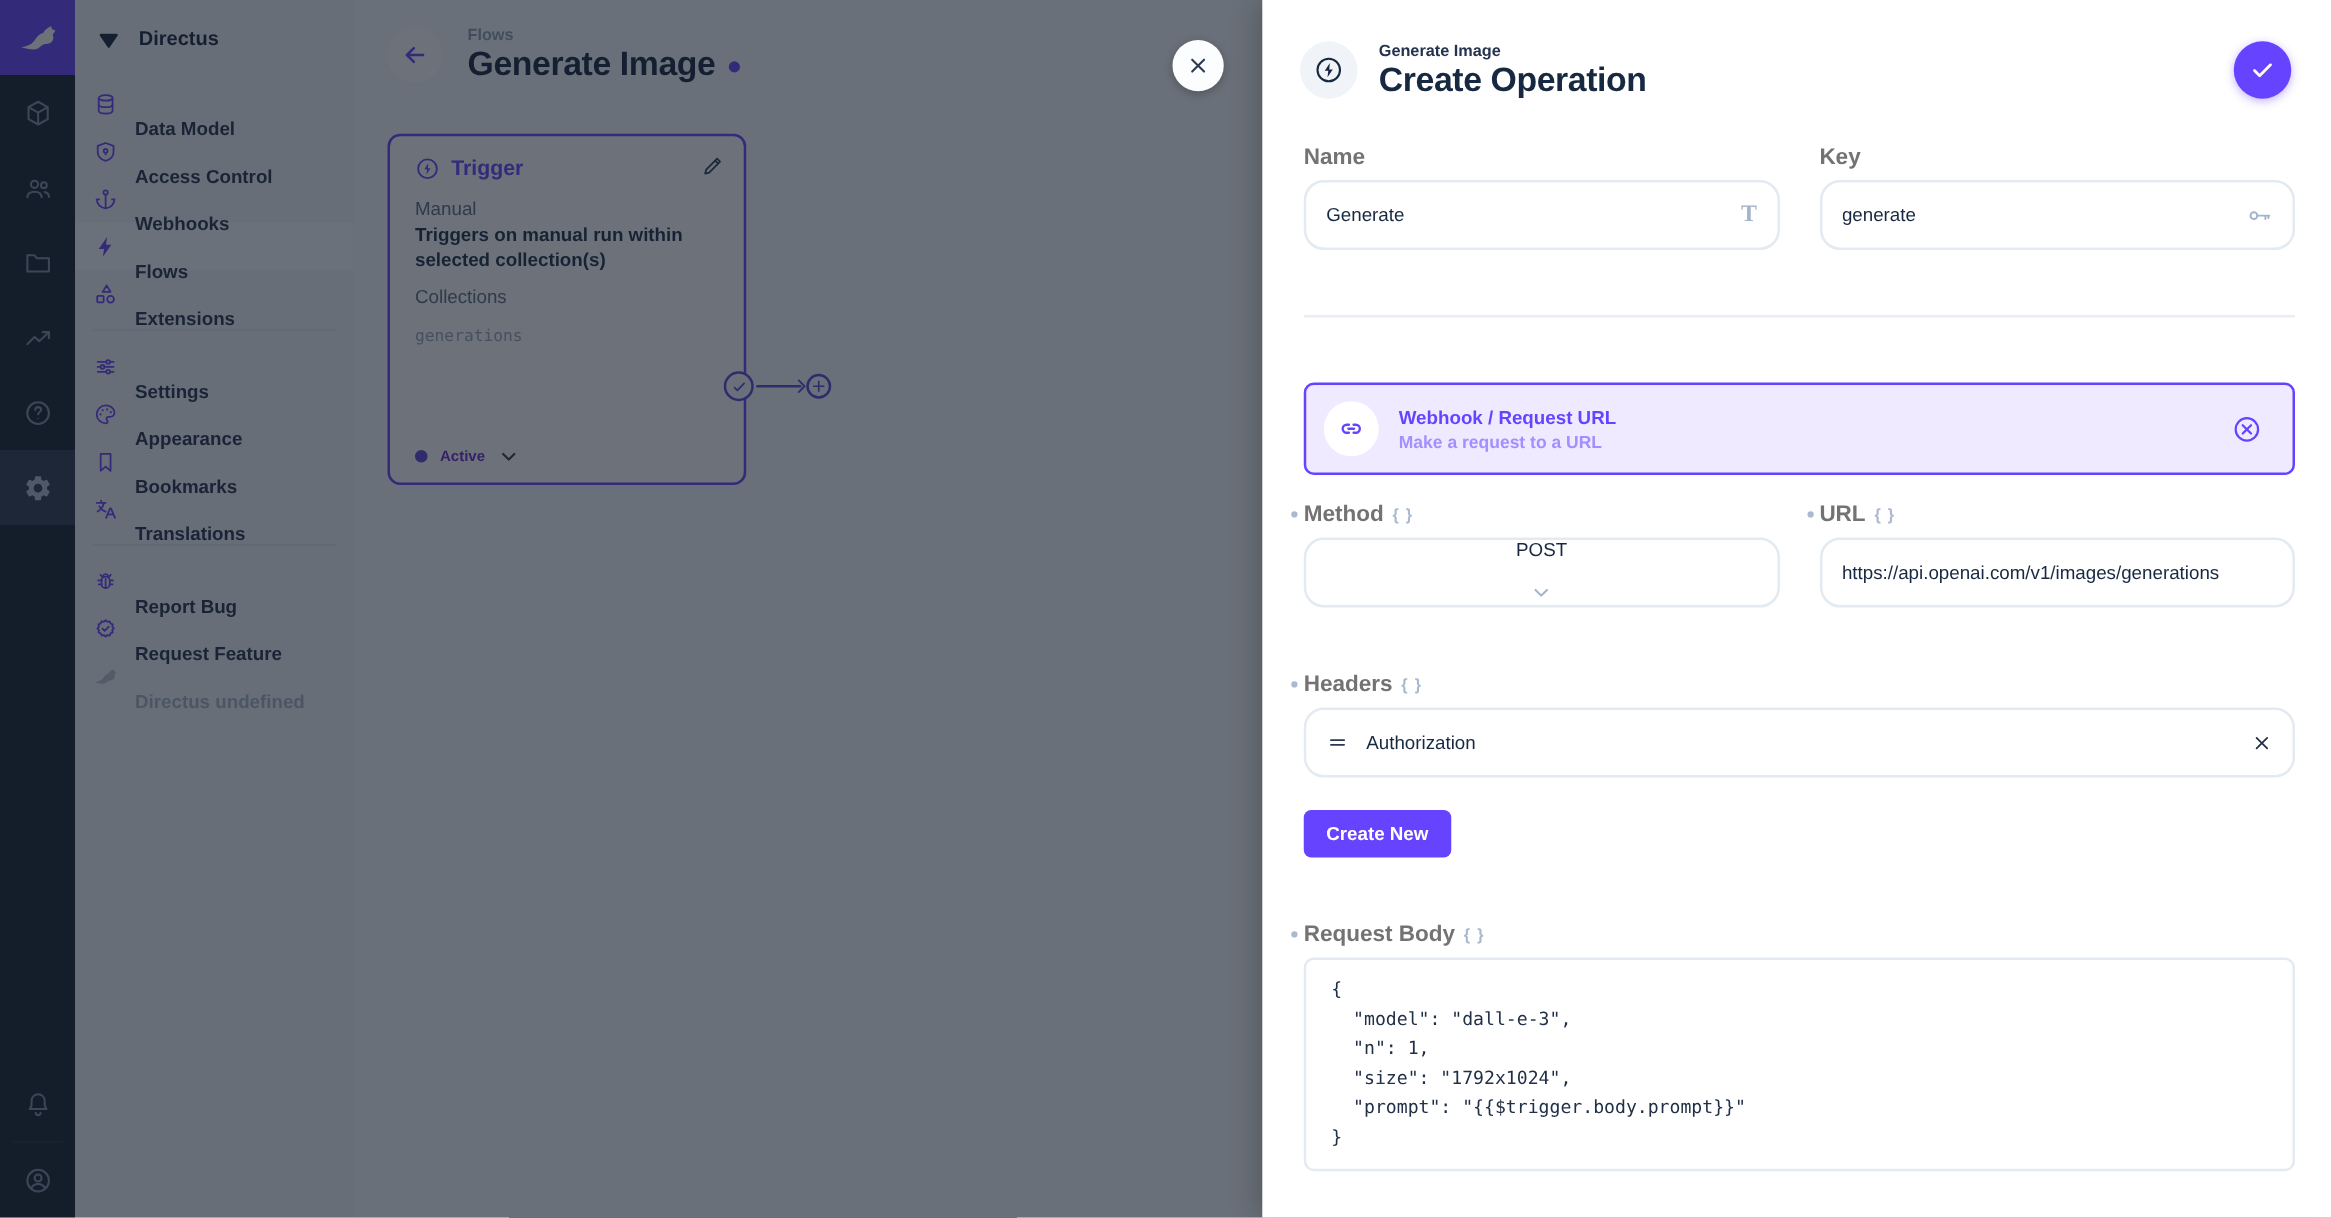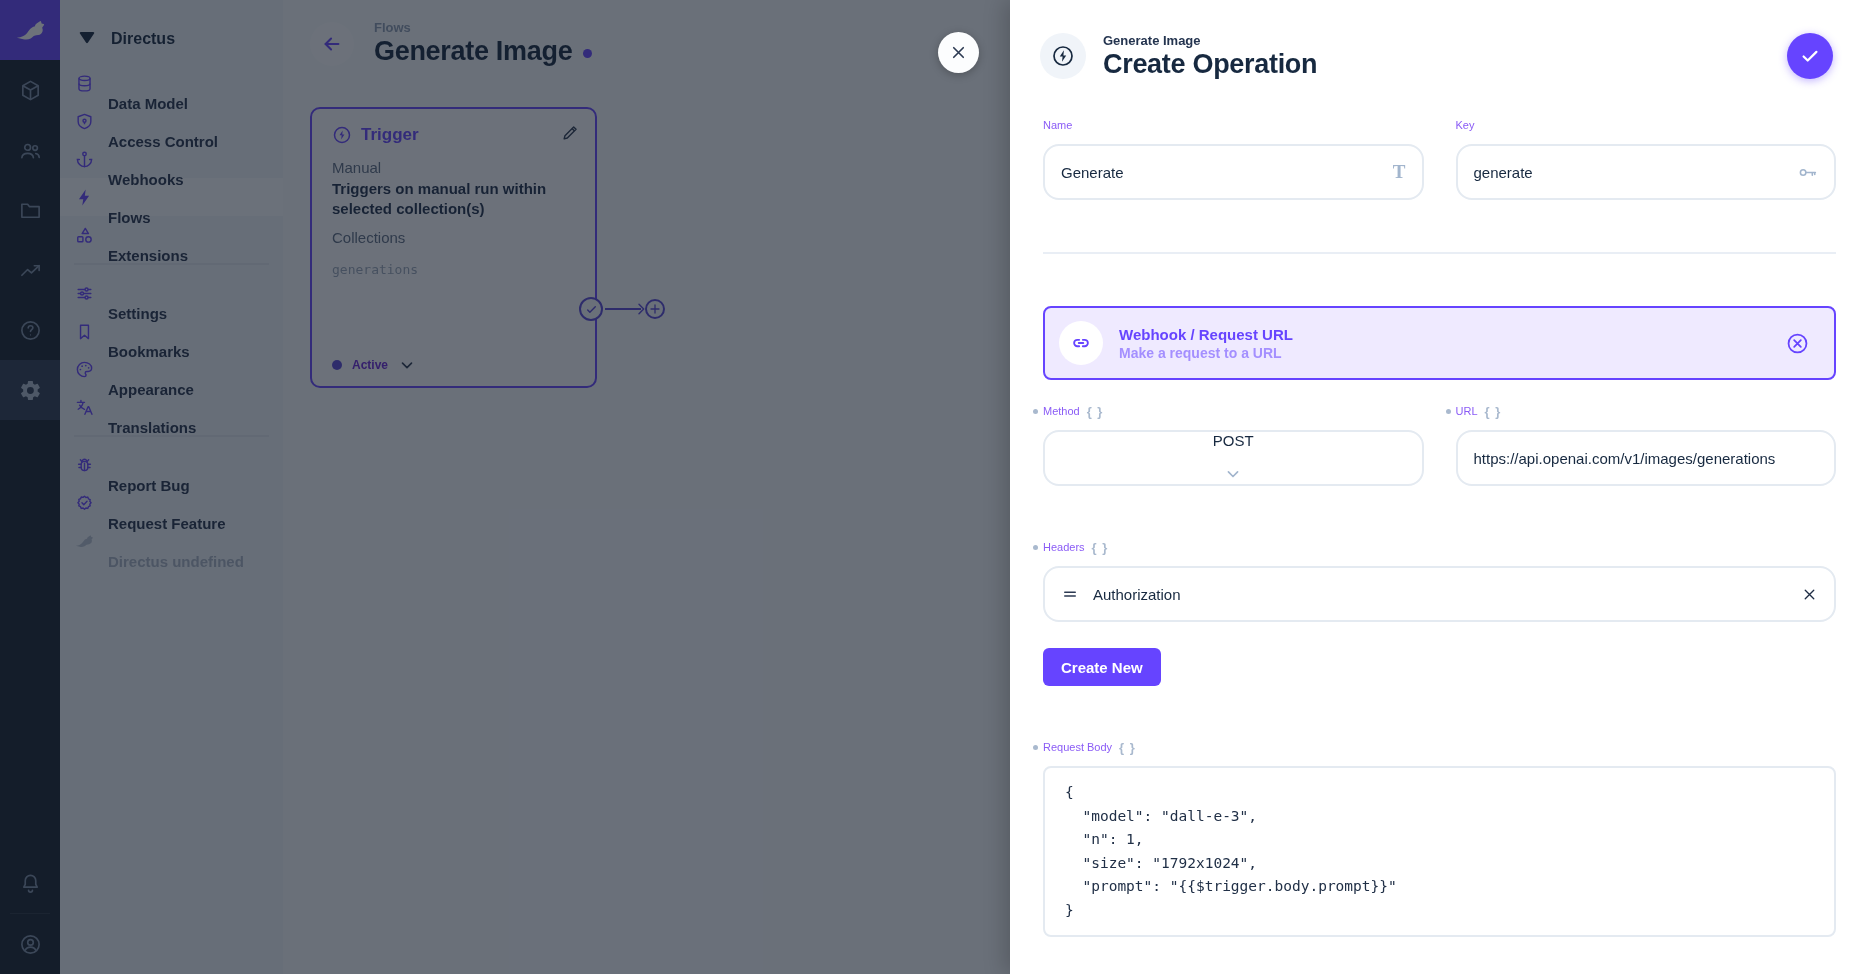--- a/index.html
+++ b/index.html
@@ -10,21 +10,21 @@
   
   .module-bar { position:absolute; left:0; top:0; width:60px; height:974px; background:#17212f; z-index:10; }
   .logo-block { width:60px; height:60px; background:#6644ff; display:flex; align-items:center; justify-content:center; }
   .module-cell { width:60px; height:60px; display:flex; align-items:center; justify-content:center; color:#7d8ea6; cursor:pointer; }
   .module-cell.active { background:#2e3c53; color:#aebccd; }
   .module-bottom { position:absolute; bottom:0; left:0; width:60px; }
   .module-divider { height:1px; background:rgba(255,255,255,0.08); margin:0 10px; }
 
   
   .sidebar { position:absolute; left:60px; top:0; width:223px; height:974px; background:#f0f4f9; z-index:10; }
-  .project-header { height:64px; display:flex; align-items:flex-end; gap:13px; padding:16px 16px; }
+  .project-header { height:64px; display:flex; align-items:center; gap:13px; padding:16px 16px; }
   .project-header .pname { font-size:16px; font-weight:bold; color:#172940; }
   .nav-item { height:38px; display:flex; align-items:center; gap:14px; padding:0 14px; cursor:pointer; }
   .nav-item .nav-label { font-size:15px; font-weight:600; color:#25344e; white-space:nowrap;margin-top:40px; }
   .nav-item .nav-ic { color:#6644ff; width:20px; display:flex; justify-content:center; }
   .nav-item.active { background:#fafcfe; }
   .nav-item.faded .nav-label { color:#a9b4c4; }
   .nav-item.faded .nav-ic { color:#b9c3d2; }
   .side-divider { height:2px; background:#e2e8f0; margin:9px 14px; }
 
   
@@ -66,21 +66,21 @@
   .drawer-header { height:112px; display:flex; align-items:center; gap:17px; padding:0 32px 0 30px; }
   .drawer-icon-btn { width:46px; height:46px; border-radius:50%; background:#f0f4f9; display:flex; align-items:center; justify-content:center; color:#172940; cursor:pointer; }
   .dh-crumb { font-size:13px; font-weight:600; color:#243answer svg44-!; }
   .dh-crumb { font-size:13px; font-weight:600; color:#24344f; margin-bottom:1px; }
   .dh-title { font-size:27px; font-weight:800; letter-spacing:-0.3px; color:#172940; }
   .save-fab { position:absolute; top:33px; right:32px; width:46px; height:46px; border-radius:50%; background:#6644ff; display:flex; align-items:center; justify-content:center; color:#fff; cursor:pointer; box-shadow:0 2px 8px rgba(102,68,255,0.4); }
 
   .drawer-content { padding:2px 29px 0 33px; }
   .grid-2 { display:grid; grid-template-columns:1fr 1fr; column-gap:32px; }
   .field-label-row { display:flex; align-items:center; gap:7px; height:22px; margin-bottom:8px; position:relative; }
-  .field-label { font-size:11px; font-weight:normal; color:#8b5cf6; }
+  .field-label { font-size:18px; font-weight:bold; color:#737373; }
   .req-dot { width:5px; height:5px; border-radius:50%; background:#a9b9ce; position:absolute; left:-10px; top:9px; }
   .braces { font-size:13px; font-weight:600; color:#a9b9ce; letter-spacing:1px; }
   .input-box { height:56px; border:2px solid #e4eaf1; border-radius:16px; background:#fff; display:flex; align-items:center; padding:0 16px; gap:12px; }
   .input-box input { border:none; outline:none; flex:1; font-size:15px; color:#172940; font-family:inherit; background:transparent; min-width:0; }
   .input-icon { color:#a2b5cd; flex:none; }
   .t-icon { font-size:19px; font-weight:bold; color:#a2b5cd; font-family:"Liberation Serif","DejaVu Serif",serif; }
   .select-box { cursor:pointer; justify-content:space-between;flex-direction:column; }
   .select-value { font-size:15px; color:#172940; }
 
   .hr { border:none; border-top:2px solid #e9eef5; margin-top:52px; }
@@ -243,37 +243,37 @@
           <path d="M4 7h8.5M16.8 7H20M4 12h3M10.8 12H20M4 17h8.5M16.8 17H20"></path>
           <circle cx="14.6" cy="7" r="1.9"></circle>
           <circle cx="8.9" cy="12" r="1.9"></circle>
           <circle cx="14.6" cy="17" r="1.9"></circle>
         </svg>
       </span>
     <span class="nav-label">Settings</span>
   </div>
   <div class="nav-item">
     <span class="nav-ic">
-        <svg width="19" height="19" viewBox="0 0 24 24" fill="none" stroke="currentColor" stroke-width="1.8" stroke-linejoin="round">
-          <path d="M7 4h10v17l-5-4.2L7 21z"></path>
-        </svg>
-      </span>
-    <span class="nav-label">Bookmarks</span>
-  </div>
-  <div class="nav-item">
-    <span class="nav-ic">
         <svg width="19" height="19" viewBox="0 0 24 24" fill="none" stroke="currentColor" stroke-width="1.8">
           <path d="M12 3a9 9 0 100 18c1.2 0 2-.8 2-1.9 0-.5-.2-1-.6-1.3-.3-.4-.5-.8-.5-1.3 0-1.1.9-2 2-2h1.7c2.5 0 4.4-1.9 4.4-4.3C21 6.2 16.9 3 12 3z"></path>
           <circle cx="6.8" cy="12" r="1.1" fill="currentColor" stroke="none"></circle>
           <circle cx="9" cy="7.8" r="1.1" fill="currentColor" stroke="none"></circle>
           <circle cx="13.6" cy="7" r="1.1" fill="currentColor" stroke="none"></circle>
           <circle cx="17.2" cy="9.8" r="1.1" fill="currentColor" stroke="none"></circle>
         </svg>
       </span>
     <span class="nav-label">Appearance</span>
+  </div>
+  <div class="nav-item">
+    <span class="nav-ic">
+        <svg width="19" height="19" viewBox="0 0 24 24" fill="none" stroke="currentColor" stroke-width="1.8" stroke-linejoin="round">
+          <path d="M7 4h10v17l-5-4.2L7 21z"></path>
+        </svg>
+      </span>
+    <span class="nav-label">Bookmarks</span>
   </div>
   <div class="nav-item">
     <span class="nav-ic">
         <svg width="19" height="19" viewBox="0 0 24 24" fill="none" stroke="currentColor" stroke-width="1.8" stroke-linecap="round" stroke-linejoin="round">
           <path d="M3 5.5h9M7.5 3.2v2.3M10.3 5.5c-.8 3.7-3.1 6.8-6.3 8.7"></path>
           <path d="M5.8 9c1.3 2.5 3.5 4.4 6.2 5.3"></path>
           <path d="M12.5 20.5l4-9.5h.9l4 9.5M13.9 17h6.1"></path>
         </svg>
       </span>
     <span class="nav-label">Translations</span>

